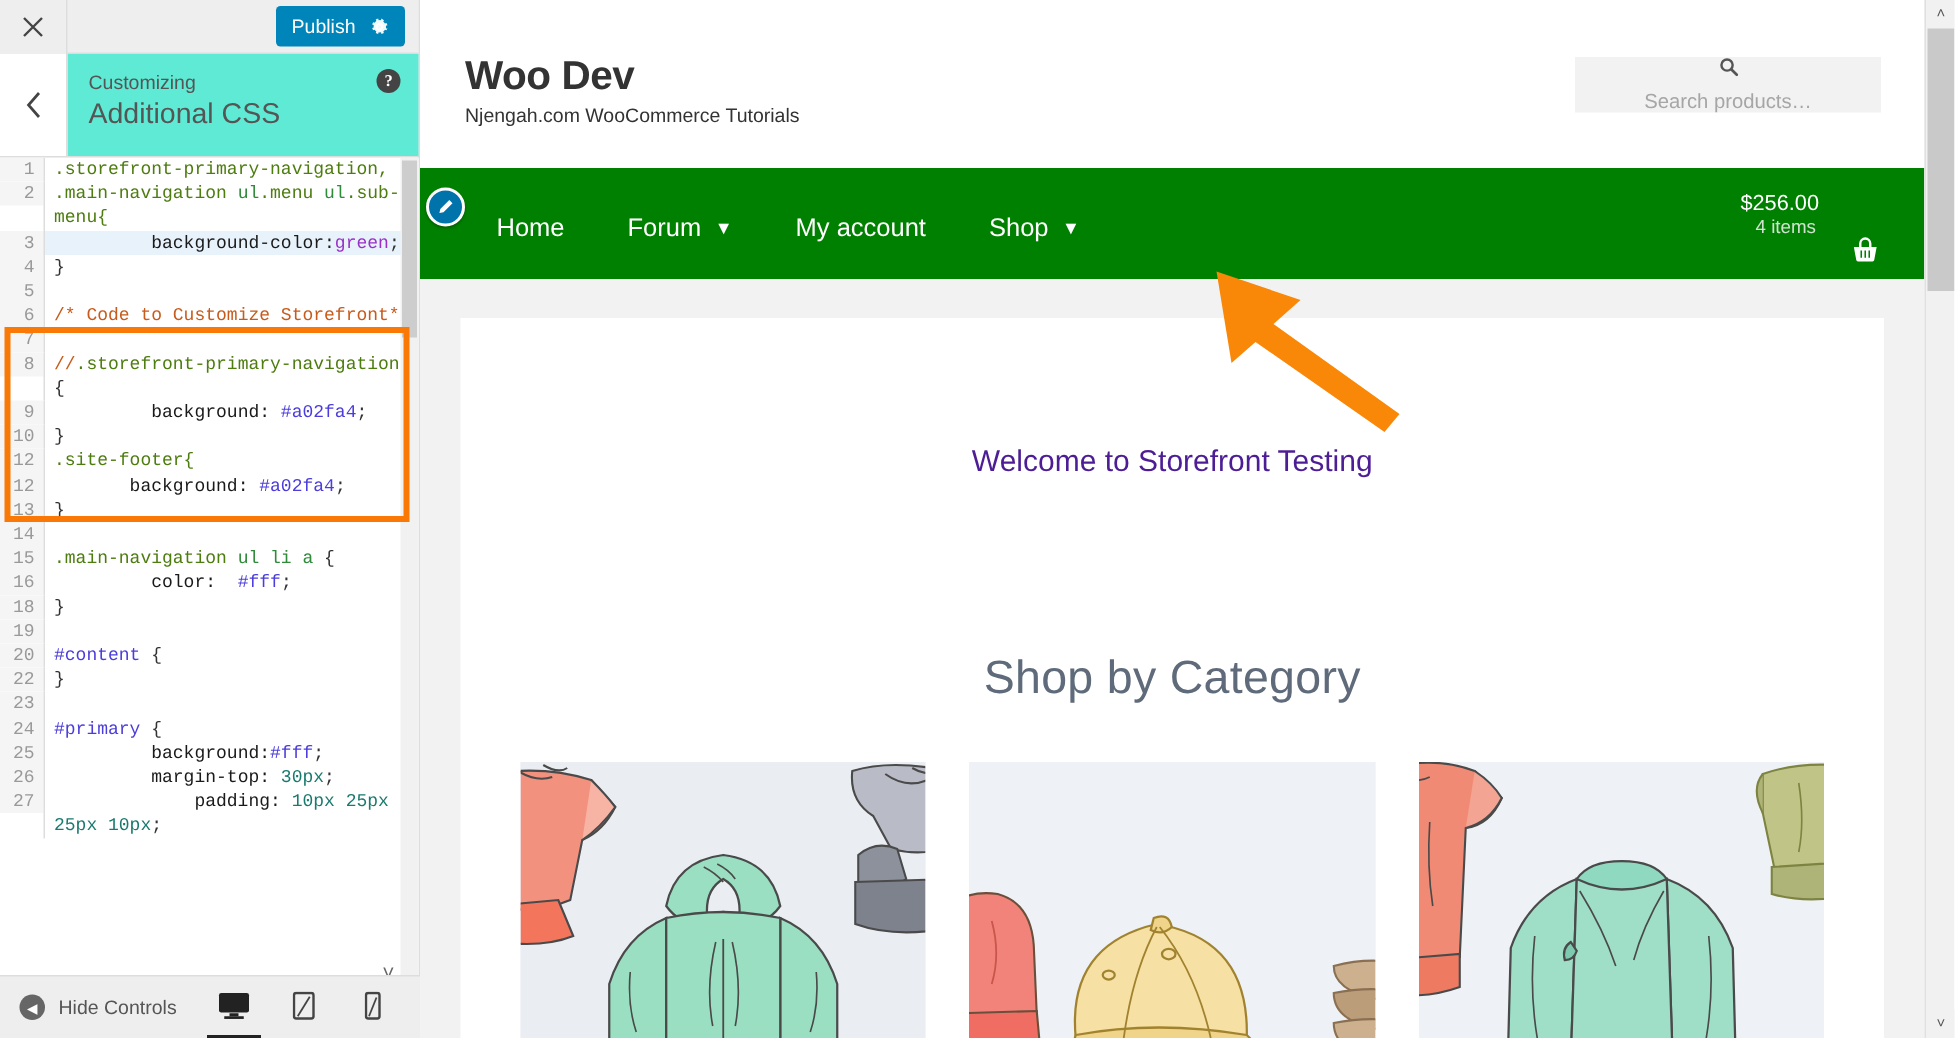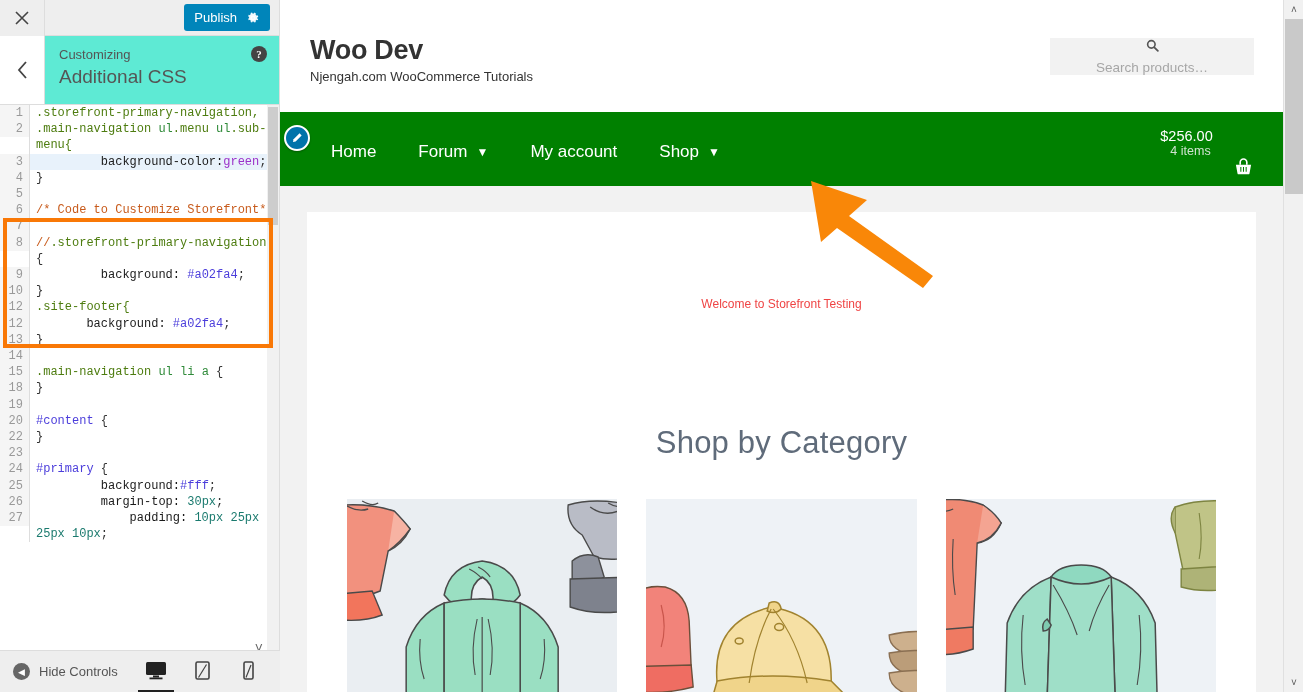--- a/index.html
+++ b/index.html
@@ -209,21 +209,21 @@
   #cart-total { color: #fff; font-size: 14.5px; }
   #cart-count { color: #cfe3cf; font-size: 12.5px; margin-left: 8px; }
   #cart-icon { margin-left: 114px; cursor: pointer; }
   #cart-icon svg { display: block; width: 19px; height: 19px; }
 
   #site-body { background: #f2f2f2; height: 506px; padding-top: 26px; }
   #content-card {
     margin: 0 27px; background: #fff; min-height: 480px;
     padding: 85px 40px 0 40px;
   }
-  #welcome { text-align: center; font-size: 12px; color: #ef4444; }
+  #welcome { text-align: center; font-size: 20px; color: #4c1d95; }
   #shop-cat-title {
     text-align: center; font-size: 31px; color: #5f6b7a;
     font-weight: 300; margin-top: 114px; letter-spacing: 0.2px;
   }
   #cat-grid {
     display: grid; grid-template-columns: repeat(3, 1fr);
     gap: 29px; margin-top: 38px;
   }
   .cat-card { position: relative; height: 200px; overflow: hidden; background: #eaeef2; }
   .cat-card svg { display:block; width: 100%; height: 100%; }
@@ -343,20 +343,24 @@
             <div class="gutter">13</div>
             <div class="codeline">}</div>
           </div>
           <div class="code-row">
             <div class="gutter">14</div>
             <div class="codeline">&nbsp;</div>
           </div>
           <div class="code-row">
             <div class="gutter">15</div>
             <div class="codeline"><span class="tok-sel">.main-navigation</span> <span class="tok-el">ul</span> <span class="tok-el">li</span> <span class="tok-el">a</span> {</div>
+          </div>
+          <div class="code-row">
+            <div class="gutter">16</div>
+            <div class="codeline">    <span class="tok-prop">color:</span>  <span class="tok-hash">#fff</span>;</div>
           </div>
           <div class="code-row">
             <div class="gutter">18</div>
             <div class="codeline">}</div>
           </div>
           <div class="code-row">
             <div class="gutter">19</div>
             <div class="codeline">&nbsp;</div>
           </div>
           <div class="code-row">

